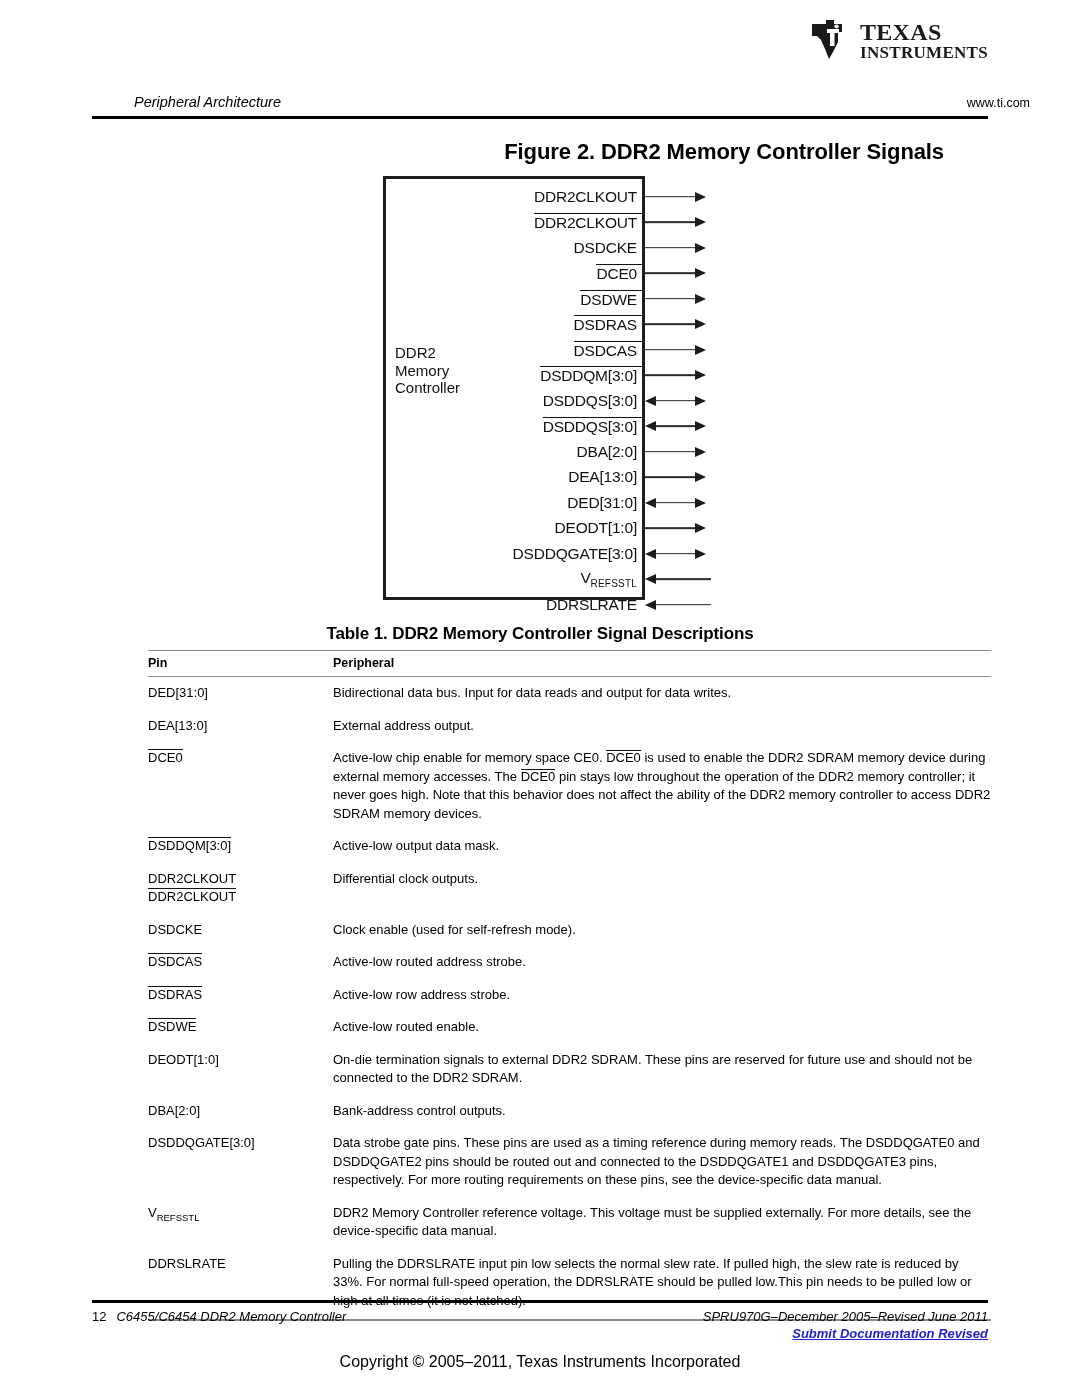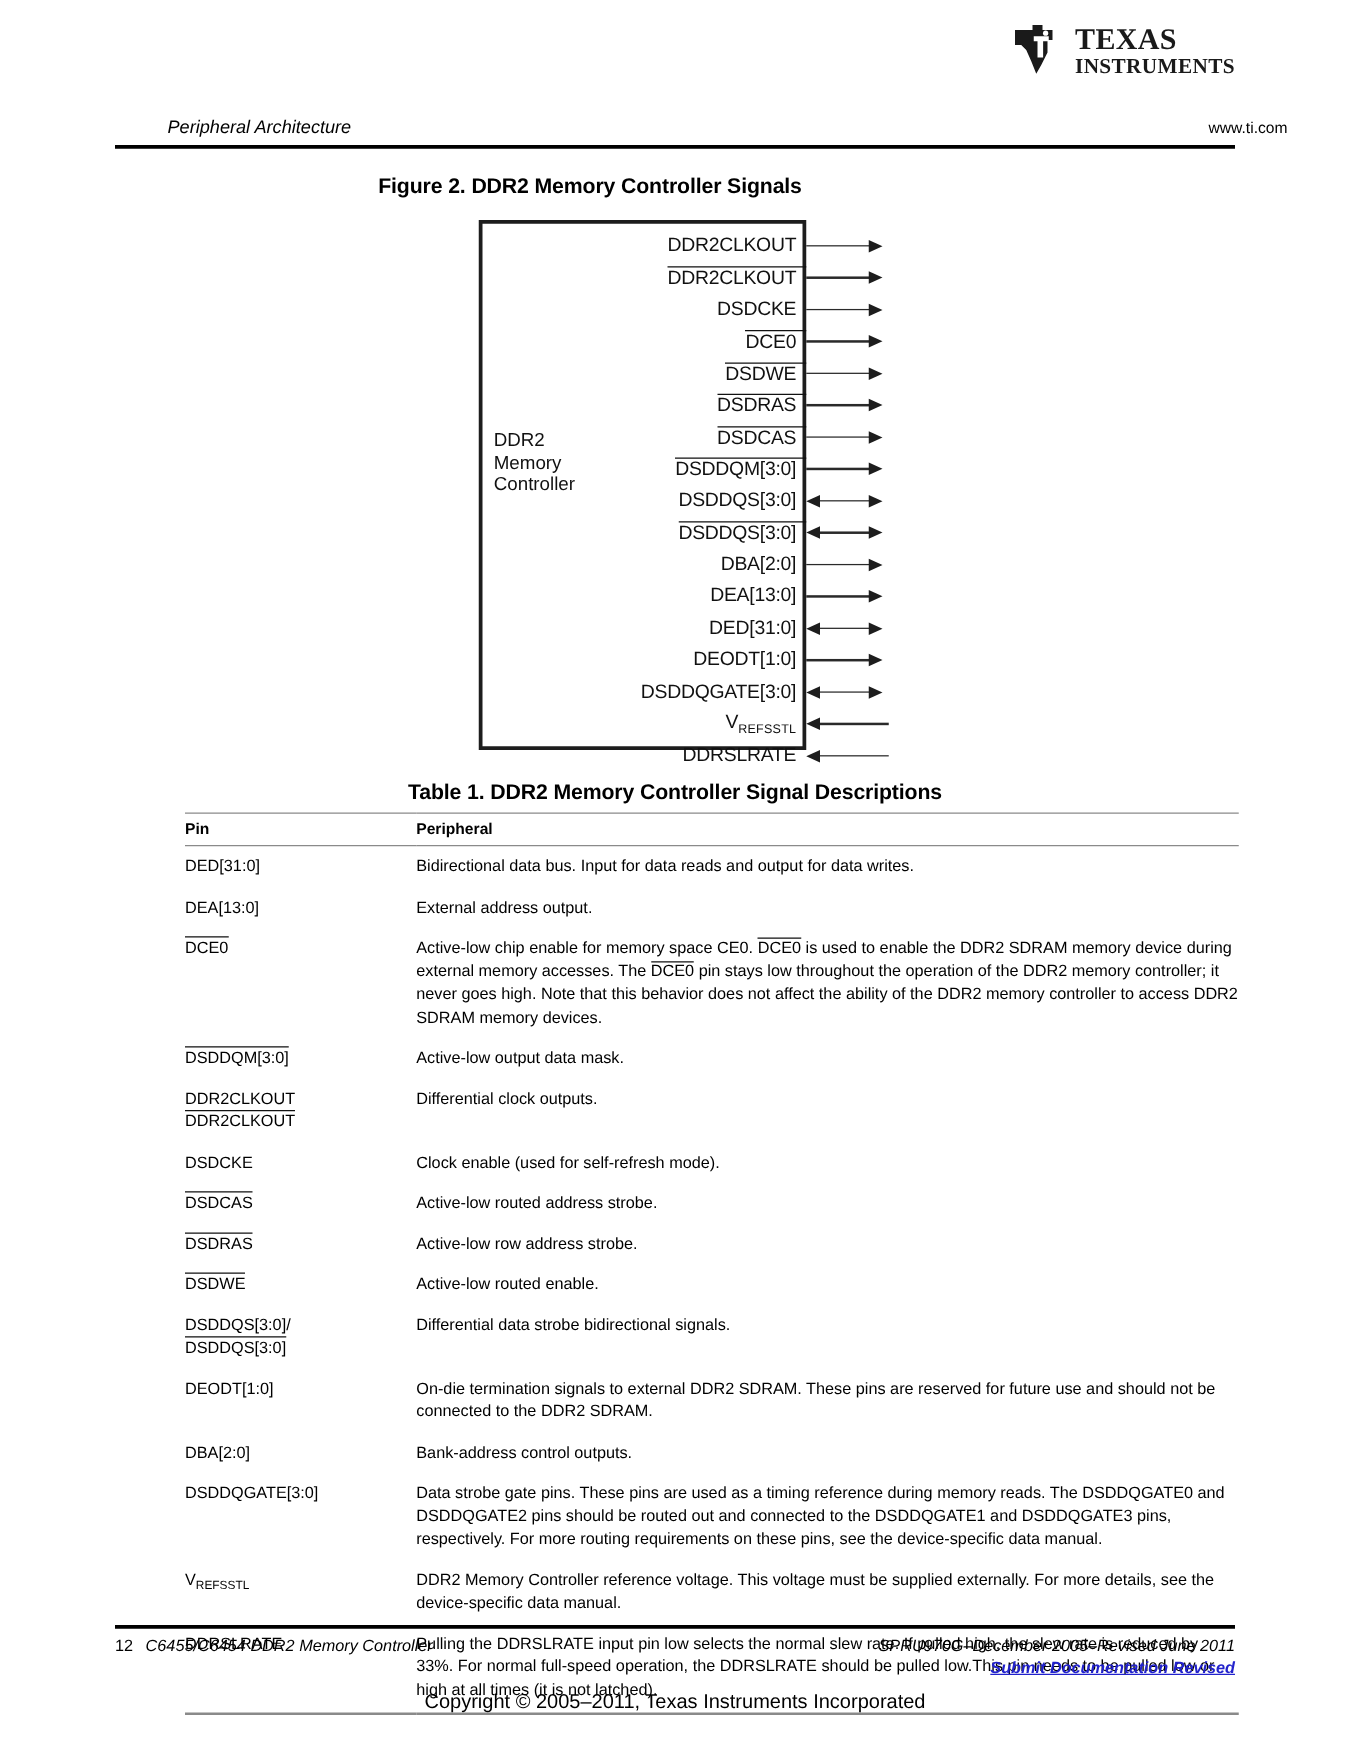--- a/index.html
+++ b/index.html
@@ -73,22 +73,22 @@
     height: 3px;
     background: #000;
   }
 
   
   #figure-title {
     position: absolute;
     top: 139px;
     left: 0;
     width: 944px;
-    text-align: center;
-    font-size: 17px;
+    text-align: right;
+    font-size: 22px;
     font-weight: bold;
     letter-spacing: -0.1px;
   }
 
   #figure-area {
     position: absolute;
     top: 176px;
     left: 383px;
     width: 330px;
     height: 428px;
@@ -510,27 +510,20 @@
           <td class="desc-col">Active-low row address strobe.</td>
         </tr>
         <tr>
           <td class="pin-col">
             <div class="pin-line"><span class="ovl-txt">DSDWE</span></div>
           </td>
           <td class="desc-col">Active-low routed enable.</td>
         </tr>
         <tr>
           <td class="pin-col">
-            <div class="pin-line"><span>DSDDQS[3:0]/</span></div>
-            <div class="pin-line"><span class="ovl-txt">DSDDQS[3:0]</span></div>
-          </td>
-          <td class="desc-col">Differential data strobe bidirectional signals.</td>
-        </tr>
-        <tr>
-          <td class="pin-col">
             <div class="pin-line"><span>DEODT[1:0]</span></div>
           </td>
           <td class="desc-col">On-die termination signals to external DDR2 SDRAM. These pins are reserved for future use and should not be connected to the DDR2 SDRAM.</td>
         </tr>
         <tr>
           <td class="pin-col">
             <div class="pin-line"><span>DBA[2:0]</span></div>
           </td>
           <td class="desc-col">Bank-address control outputs.</td>
         </tr>

